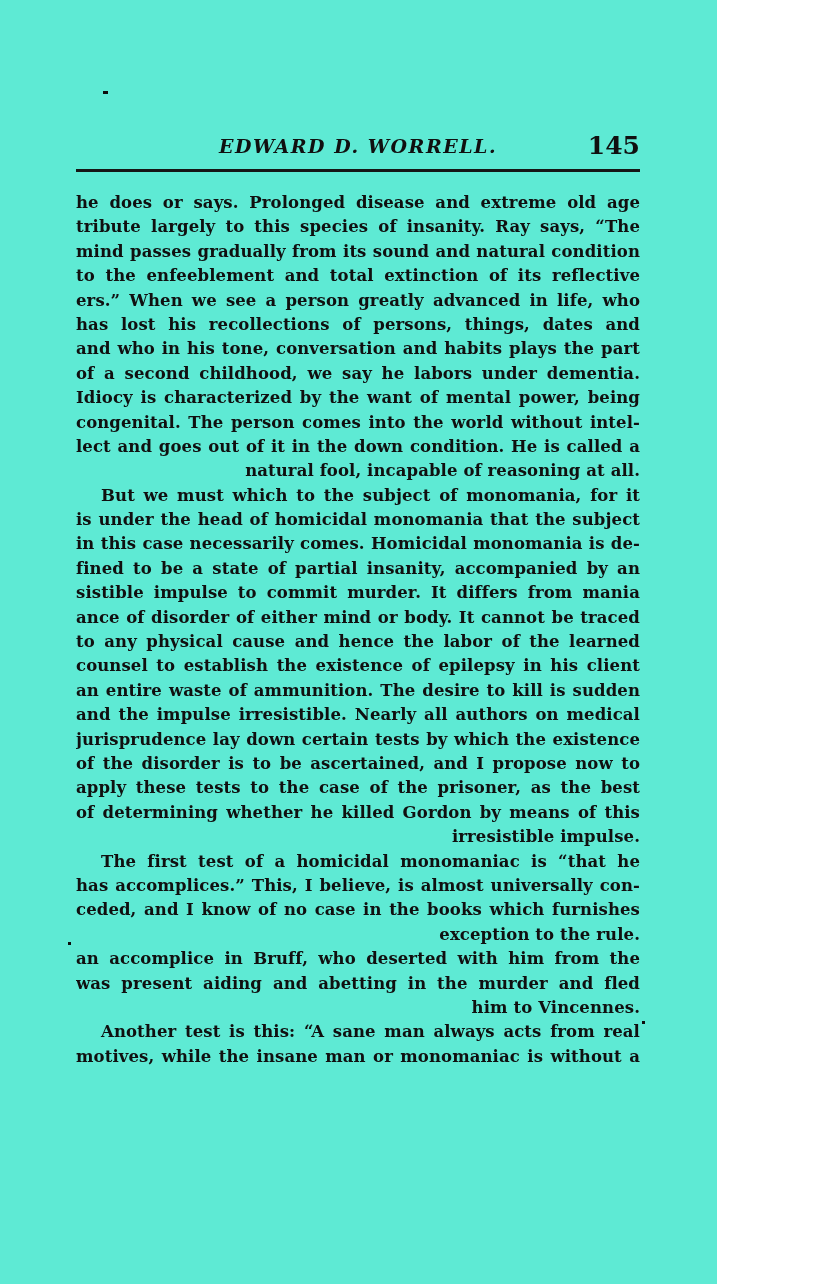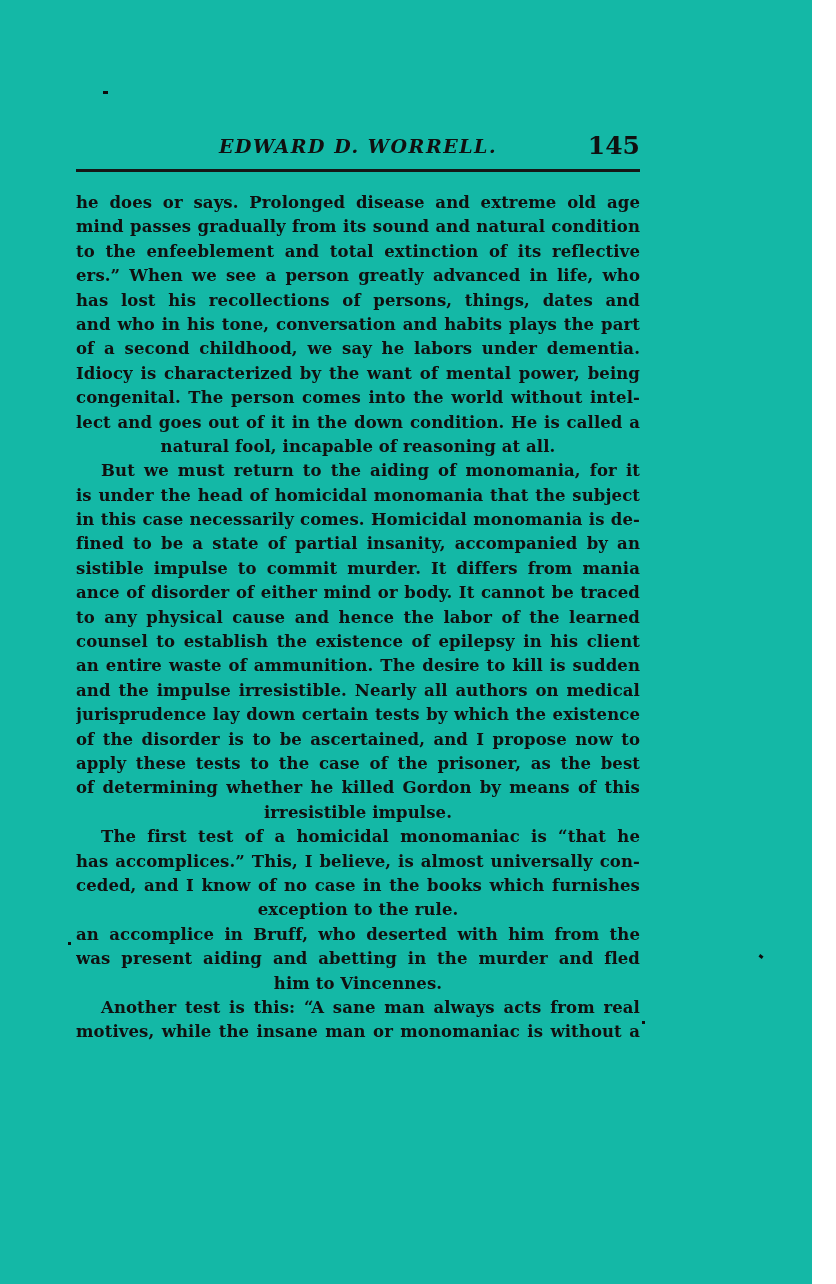--- a/index.html
+++ b/index.html
@@ -2,23 +2,23 @@
 <html><head>
 <meta charset="utf-8">
 <style>
   html, body {
     margin: 0;
     padding: 0;
     background: #ffffff;
   }
   .page {
     position: relative;
-    width: 812px;
+    width: 717px;
     height: 1284px;
-    background: #14b8a6;
+    background: #5eead4;
     overflow: hidden;
     font-family: "DejaVu Serif", "Liberation Serif", serif;
     color: #101010;
   }
   
   .running-head {
     position: absolute;
     top: 133px;
     left: 76px;
     width: 564px;
@@ -69,21 +69,21 @@
     text-align: justify;
     white-space: normal;
   }
   .line::after {
     content: "";
     display: inline-block;
     width: 100%;
     height: 0;
   }
   .line.flush {
-    text-align: center;
+    text-align: right;
   }
   .line.flush::after {
     content: none;
   }
   .line.indent {
     text-indent: 25px;
   }
   
   .speck {
     position: absolute;
@@ -103,31 +103,32 @@
 
   <div class="running-head">
     <div class="head-title">EDWARD D. WORRELL.</div>
     <div class="head-page-number">145</div>
   </div>
 
   <div class="head-rule"></div>
 
   <div class="page-body">
       <div class="line">he does or says.  Prolonged disease and extreme old age con-</div>
+      <div class="line">tribute largely to this species of insanity.  Ray says, “The</div>
       <div class="line">mind passes gradually from its sound and natural condition</div>
       <div class="line">to the enfeeblement and total extinction of its reflective pow-</div>
       <div class="line">ers.”  When we see a person greatly advanced in life, who</div>
       <div class="line">has lost his recollections of persons, things, dates and events,</div>
       <div class="line">and who in his tone, conversation and habits plays the part</div>
       <div class="line">of a second childhood, we say he labors under dementia.</div>
       <div class="line">Idiocy is characterized by the want of mental power, being</div>
       <div class="line">congenital.  The person comes into the world without intel-</div>
       <div class="line">lect and goes out of it in the down condition.  He is called a</div>
       <div class="line flush">natural fool, incapable of reasoning at all.</div>
-      <div class="line indent">But we must return to the aiding of monomania, for it</div>
+      <div class="line indent">But we must which to the subject of monomania, for it</div>
       <div class="line">is under the head of homicidal monomania that the subject</div>
       <div class="line">in this case necessarily comes.  Homicidal monomania is de-</div>
       <div class="line">fined to be a state of partial insanity, accompanied by an irre-</div>
       <div class="line">sistible impulse to commit murder.  It differs from mania</div>
       <div class="line">ance of disorder of either mind or body.  It cannot be traced</div>
       <div class="line">to any physical cause and hence the labor of the learned</div>
       <div class="line">counsel to establish the existence of epilepsy in his client was</div>
       <div class="line">an entire waste of ammunition.  The desire to kill is sudden</div>
       <div class="line">and the impulse irresistible.  Nearly all authors on medical</div>
       <div class="line">jurisprudence lay down certain tests by which the existence</div>

